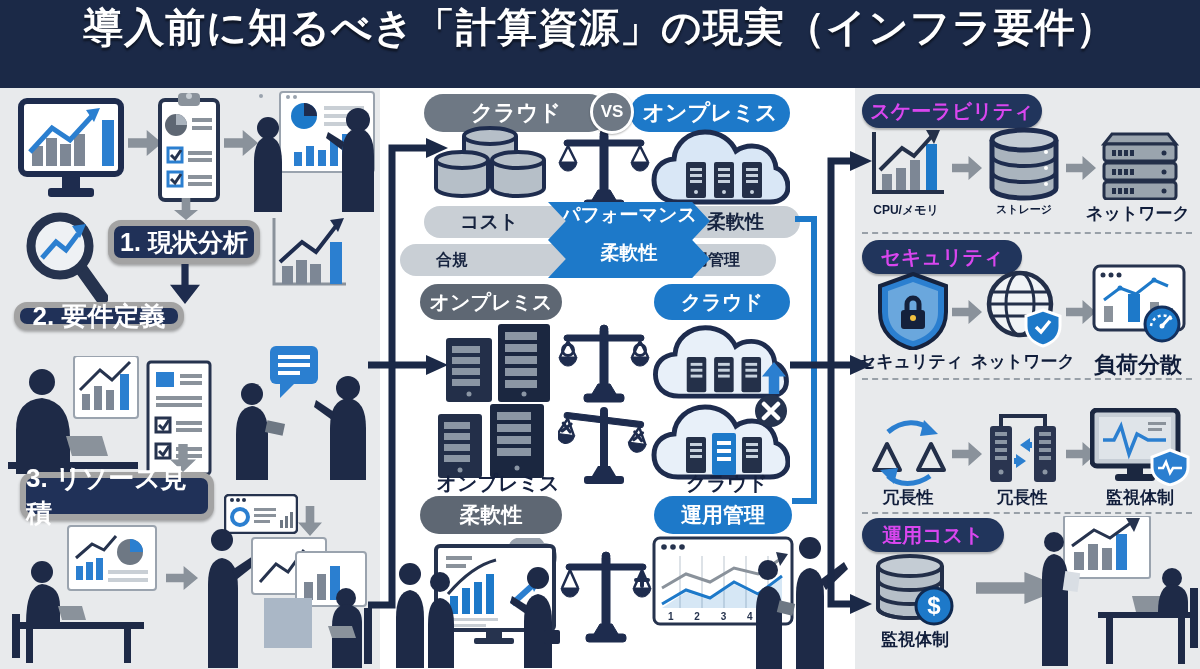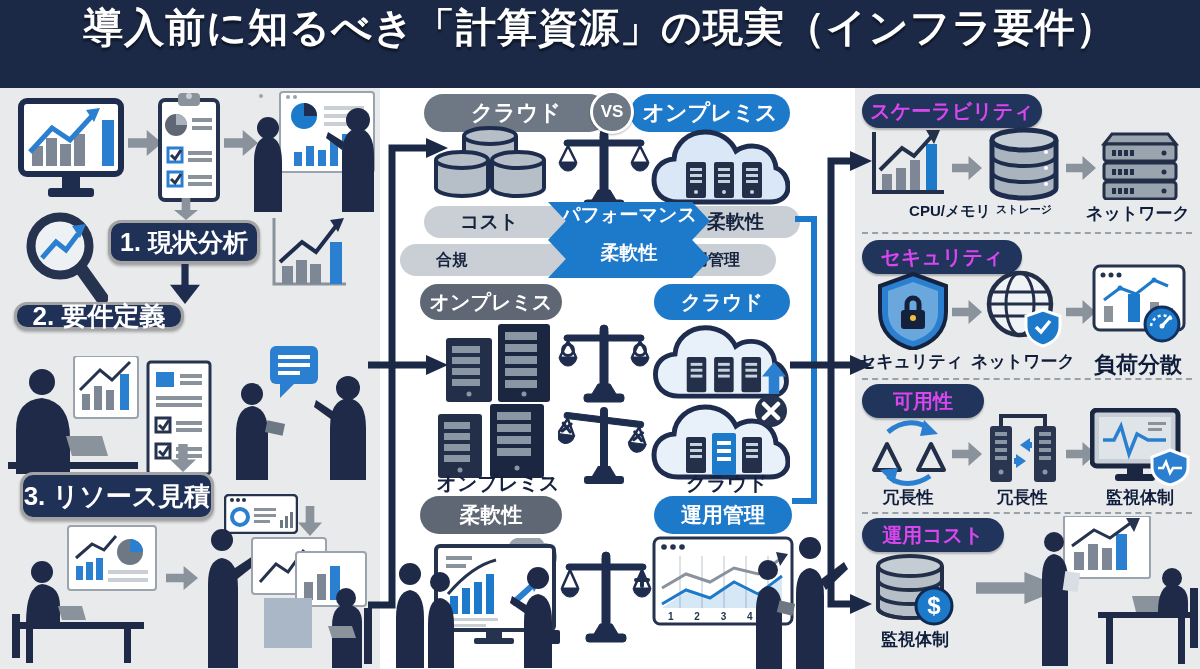--- a/index.html
+++ b/index.html
@@ -11,21 +11,21 @@
   *{margin:0;padding:0;box-sizing:border-box}
   body{font-family:"Liberation Sans","DejaVu Sans",sans-serif;background:#fff}
   .stage{position:relative;width:1200px;height:669px;overflow:hidden;background:#fff}
   .abs{position:absolute}
   .titlebar{left:0;top:0;width:1200px;height:88px;background:var(--header-bg);display:flex;align-items:flex-start;justify-content:center}
   .titlebar h1{color:#fff;font-size:40px;font-weight:800;letter-spacing:1px;text-shadow:0 3px 2px rgba(0,0,0,.45);white-space:nowrap}
   .col{top:88px;height:581px}
   .col-left{left:0;width:380px;background:var(--panel-gray)}
   .col-mid{left:380px;width:475px;background:#ffffff}
   .col-right{left:855px;width:345px;background:var(--panel-gray)}
-  .step-pill{background:#203158;border:3px solid #a3a3a3;border-radius:13px;color:#fff;font-weight:bold;
+  .step-pill{background:#203158;border:6px solid #a3a3a3;border-radius:13px;color:#fff;font-weight:bold;
     display:flex;align-items:center;justify-content:center;box-shadow:0 2px 3px rgba(0,0,0,.3)}
   .hpill{border-radius:19px;color:#fff;font-weight:bold;display:flex;align-items:center;justify-content:center}
   .bg-gray{background:var(--gray-pill)} .bg-gray-dark{background:var(--gray-pill-dark)} .bg-blue{background:var(--blue)}
   .row-pill{background:var(--light-gray-pill);border-radius:17px;color:#16233f;font-weight:bold;display:flex;align-items:center;justify-content:space-between;padding:0 36px}
   .chev{background:var(--blue);color:#fff;font-weight:bold;display:flex;justify-content:center;
     clip-path:polygon(0 0,89% 0,100% 50%,89% 100%,0 100%,11% 50%)}
   .vs-circle{background:var(--gray-pill);border:3px solid #fff;border-radius:50%;color:#fff;font-weight:bold;
     display:flex;align-items:center;justify-content:center;box-shadow:0 1px 2px rgba(0,0,0,.3)}
   .navy-pill{background:#21355c;border-radius:19px;color:#d946ef;font-weight:bold;display:flex;align-items:center;justify-content:center;box-shadow:0 2px 2px rgba(0,0,0,.25)}
   .lbl{font-weight:bold;color:var(--label);text-align:center;white-space:nowrap}
@@ -527,21 +527,21 @@
     <path d="M8,4 V64 H78" fill="none" stroke="#243049" stroke-width="4"></path>
     <g fill="#7d8795">
         <rect x="16" y="46" width="10" height="16"></rect>
         <rect x="30" y="40" width="10" height="22"></rect>
         <rect x="44" y="32" width="10" height="30"></rect>
       </g>
     <rect x="60" y="16" width="11" height="46" fill="#1d79c9"></rect>
     <polyline points="14,42 36,20 48,28 66,8" fill="none" stroke="#243049" stroke-width="4"></polyline>
     <polygon points="60,2 74,2 68,16" fill="#243049"></polygon>
   </svg>
-  <div class="abs lbl" style="left:900px;top:202px;width:100px;font-size:15px">CPU/メモリ</div>
+  <div class="abs lbl" style="left:856px;top:202px;width:100px;font-size:12px">CPU/メモリ</div>
   <div class="abs arrow-r" style="left:952px;top:156px;width:30px;height:24px"></div>
   <svg class="abs" style="left:986px;top:126px" width="76" height="76" viewBox="0 0 76 76">
     <path d="M6,14 v48 a32,10 0 0 0 64,0 v-48" fill="#aab4be" stroke="#1e2c4e" stroke-width="5"></path>
     <path d="M6,30 a32,10 0 0 0 64,0 M6,46 a32,10 0 0 0 64,0" fill="none" stroke="#1e2c4e" stroke-width="4"></path>
     <ellipse cx="38" cy="14" rx="32" ry="10" fill="#c4ccd4" stroke="#1e2c4e" stroke-width="5"></ellipse>
     <g fill="#fff">
         <circle cx="60" cy="26" r="2"></circle>
         <circle cx="60" cy="42" r="2"></circle>
         <circle cx="60" cy="58" r="2"></circle>
       </g>
@@ -614,23 +614,20 @@
         <circle cx="62" cy="16" r="2.5"></circle>
       </g>
     <circle cx="70" cy="60" r="17" fill="#1d79c9" stroke="#13305e" stroke-width="3"></circle>
     <path d="M59,62 a12,12 0 0 1 22,-5" fill="none" stroke="#fff" stroke-width="2.5" stroke-dasharray="3 3"></path>
     <line x1="70" y1="62" x2="79" y2="52" stroke="#fff" stroke-width="3"></line>
       <circle cx="70" cy="62" r="2.5" fill="#fff"></circle>
   </svg>
   <div class="abs lbl" style="left:1090px;top:350px;width:96px;font-size:22px">負荷分散</div>
   <div class="abs dash" style="left:862px;top:378px;width:330px"></div>
 
-  <div class="abs navy-pill" style="left:862px;top:384px;width:122px;height:34px;font-size:20px">
-    <span>可用性</span>
-  </div>
   <svg class="abs" style="left:866px;top:418px" width="86" height="68" viewBox="0 0 86 68">
     <path d="M8,52 L34,52 L21,26 Z" fill="none" stroke="#232f49" stroke-width="4" stroke-linejoin="round"></path>
     <path d="M52,52 L78,52 L65,26 Z" fill="none" stroke="#232f49" stroke-width="4" stroke-linejoin="round"></path>
     <path d="M22,14 C36,2 54,2 64,12" fill="none" stroke="#2b7fd0" stroke-width="5"></path>
       <polygon points="58,2 72,16 54,18" fill="#2b7fd0"></polygon>
     <path d="M64,58 C50,68 32,68 22,58" fill="none" stroke="#2b7fd0" stroke-width="5"></path>
       <polygon points="28,66 14,52 32,50" fill="#2b7fd0"></polygon>
   </svg>
   <div class="abs lbl" style="left:866px;top:486px;width:84px;font-size:17px">冗長性</div>
   <div class="abs arrow-r" style="left:952px;top:442px;width:30px;height:24px"></div>

